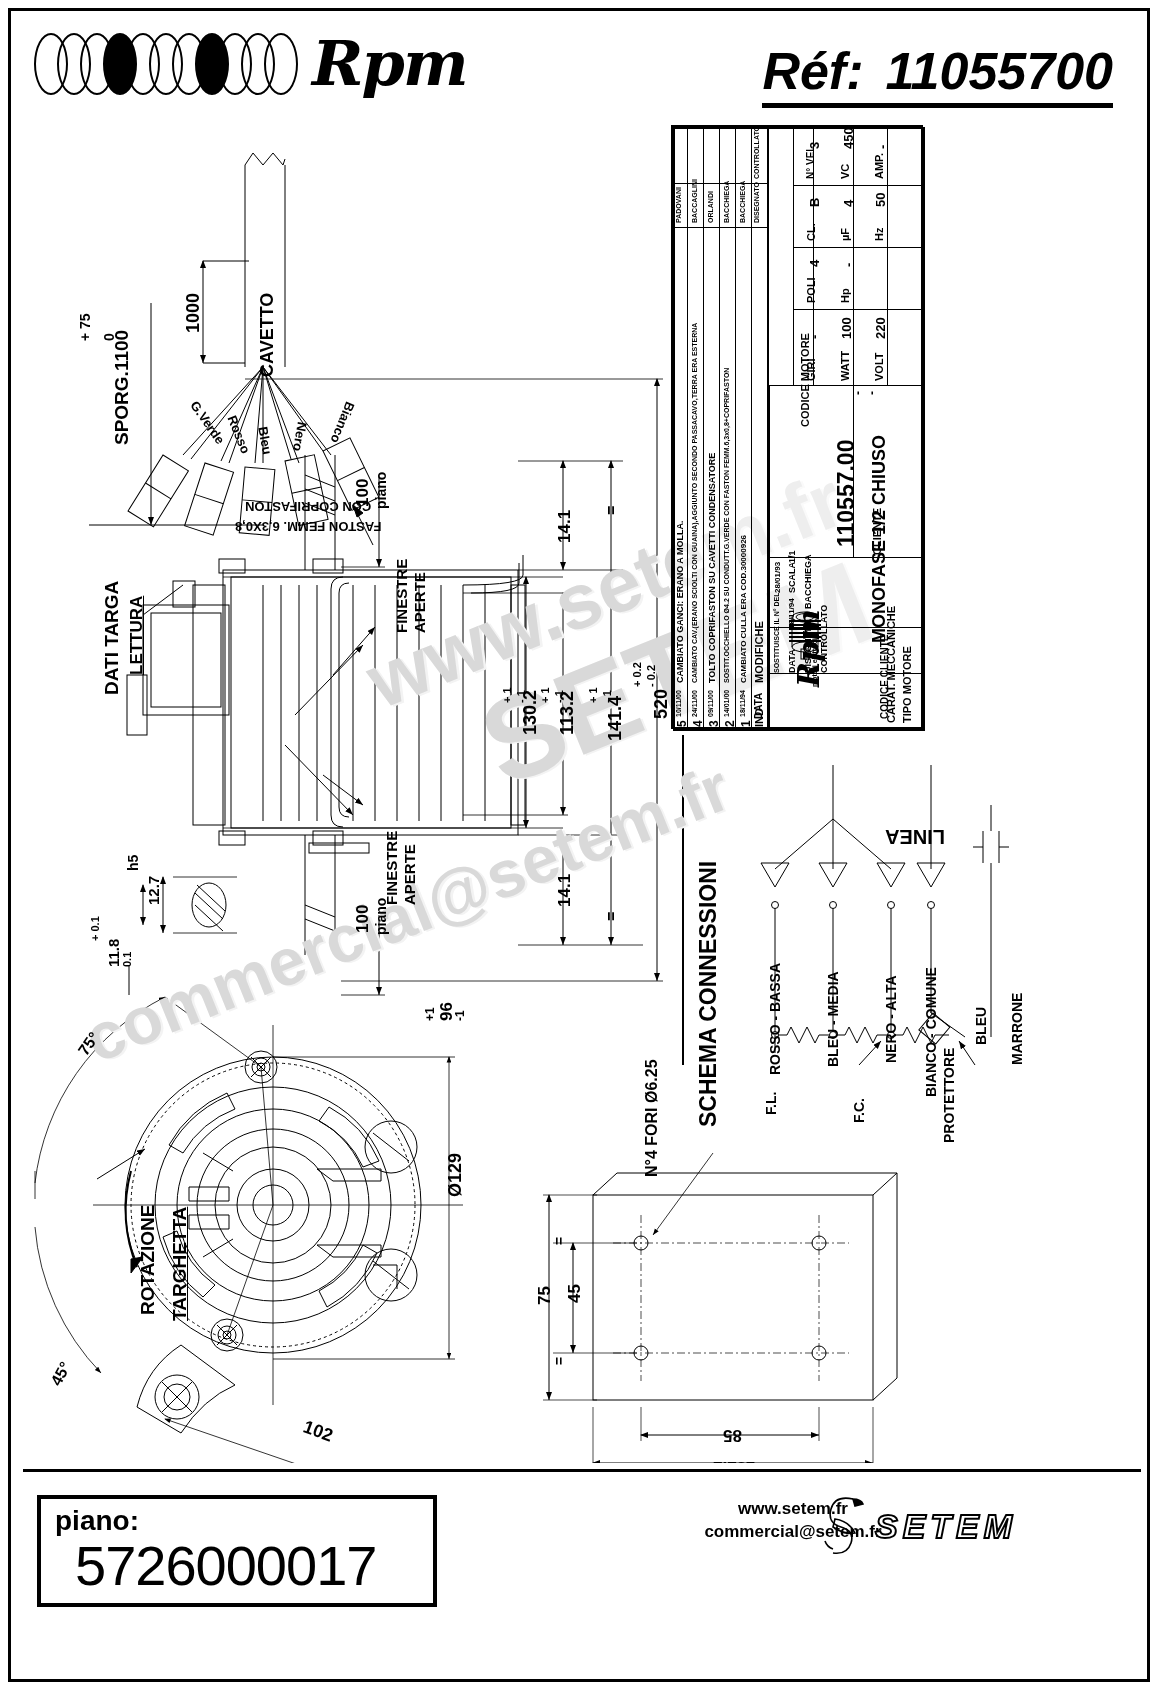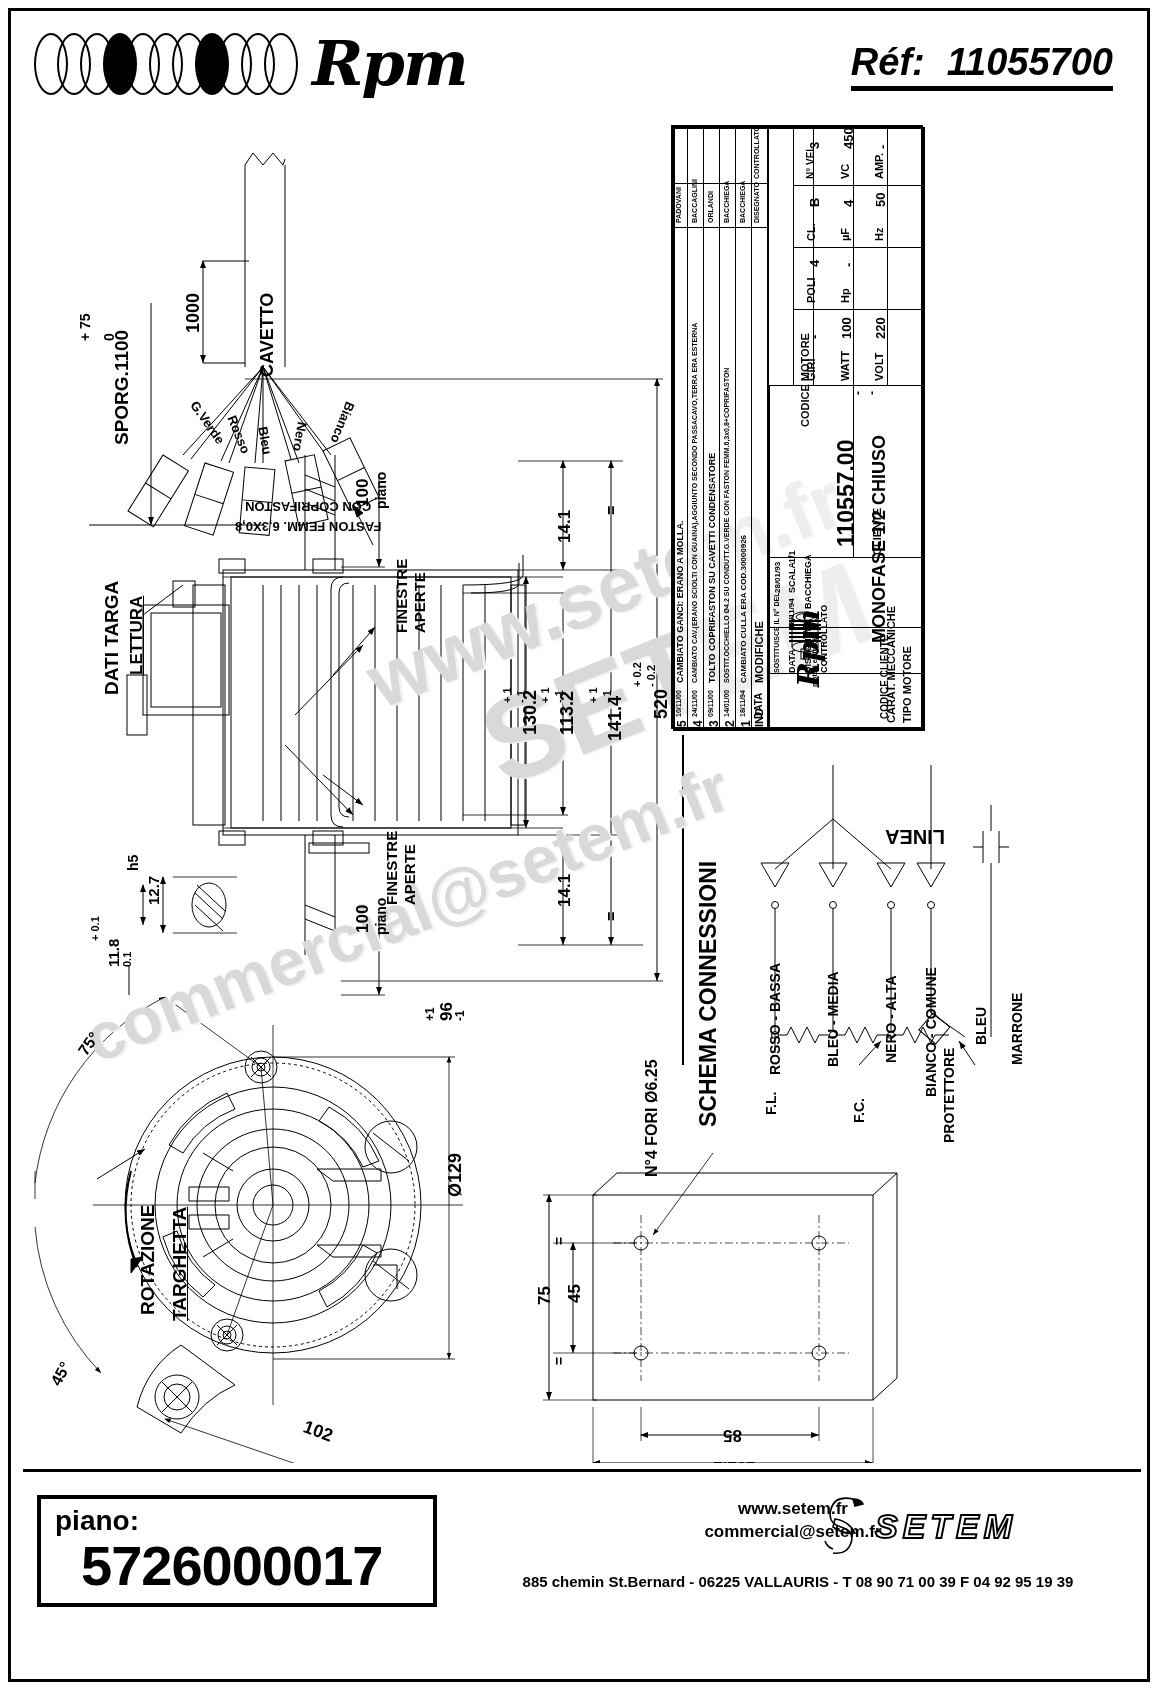--- a/index.html
+++ b/index.html
@@ -27,21 +27,21 @@
   #rpm-word {
     font-family:"DejaVu Serif", serif; font-style:italic; font-weight:700;
     font-size:62px; line-height:58px; margin-left:14px; letter-spacing:-2px;
   }
   #ref-block {
     position:absolute; right:28px; top:18px; text-align:right;
     border-bottom:5px solid #000; padding-bottom:2px;
   }
   #ref-block span {
     font-family:"Liberation Sans", sans-serif; font-style:italic; font-weight:700;
-    font-size:38px; letter-spacing:0px;
+    font-size:52px; letter-spacing:0px;
   }
   #ref-label { margin-right:22px; text-decoration:none; }
 
   
   #canvas {
     position:absolute; left:12px; top:104px; width:1118px; height:1348px;
     overflow:hidden;
   }
   #canvas svg { position:absolute; left:0; top:0; }
 
@@ -67,21 +67,21 @@
 
   
   #footer {
     position:absolute; left:12px; top:1458px; width:1118px; height:212px;
   }
   #code-box {
     position:absolute; left:14px; top:26px; width:400px; height:112px;
     border:4px solid #000; background:#fff;
   }
   #code-label { position:absolute; left:14px; top:6px; font-size:28px; font-weight:700; }
-  #code-value { position:absolute; left:34px; top:34px; font-size:56px; font-weight:700; letter-spacing:-1px;margin-left:6px; }
+  #code-value { position:absolute; left:34px; top:34px; font-size:56px; font-weight:400; letter-spacing:-1px; }
   #footer-contact { position:absolute; left:440px; top:28px; width:660px; text-align:center; }
   #footer-contact .line { font-size:17px; font-weight:700; line-height:23px; }
   #footer-address { position:absolute; left:430px; top:104px; width:690px; text-align:center; font-size:15px; font-weight:700; }
   #setem-logo { position:absolute; left:790px; top:20px; width:260px; height:70px; }
   #setem-word {
     position:absolute; left:62px; top:18px; font-style:italic; font-weight:700;
     font-size:34px; letter-spacing:5px; color:#fff;
     -webkit-text-stroke:2px #000; text-stroke:2px #000;
   }
 </style>
@@ -631,21 +631,20 @@
     <div id="code-box">
       <div id="code-label">piano:</div>
       <div id="code-value">5726000017</div>
     </div>
 
     <div id="footer-contact">
       <div class="line">www.setem.fr</div>
       <div class="line">commercial@setem.fr</div>
     </div>
 
-    <div id="footer-address">885 chemin St.Bernard  -  06225 VALLAURIS  -  T 08 90 71 00 39   F 04 92 95 19 39</div>
 
     <div id="setem-logo">
       <svg width="60" height="70" viewBox="0 0 60 70">
         <g stroke="#000" fill="none" stroke-width="1.6">
           <path d="M40,10 q-18,-4 -22,10 q-4,14 10,18 q14,4 10,16 q-4,12 -18,10"></path>
           <path d="M40,10 q8,0 10,5 l-8,2 z" fill="#000"></path>
           <path d="M22,30 q14,2 20,14 q-10,2 -22,-6 z" fill="none"></path>
           <path d="M20,60 q-6,-2 -8,-8"></path>
         </g>
       </svg>

